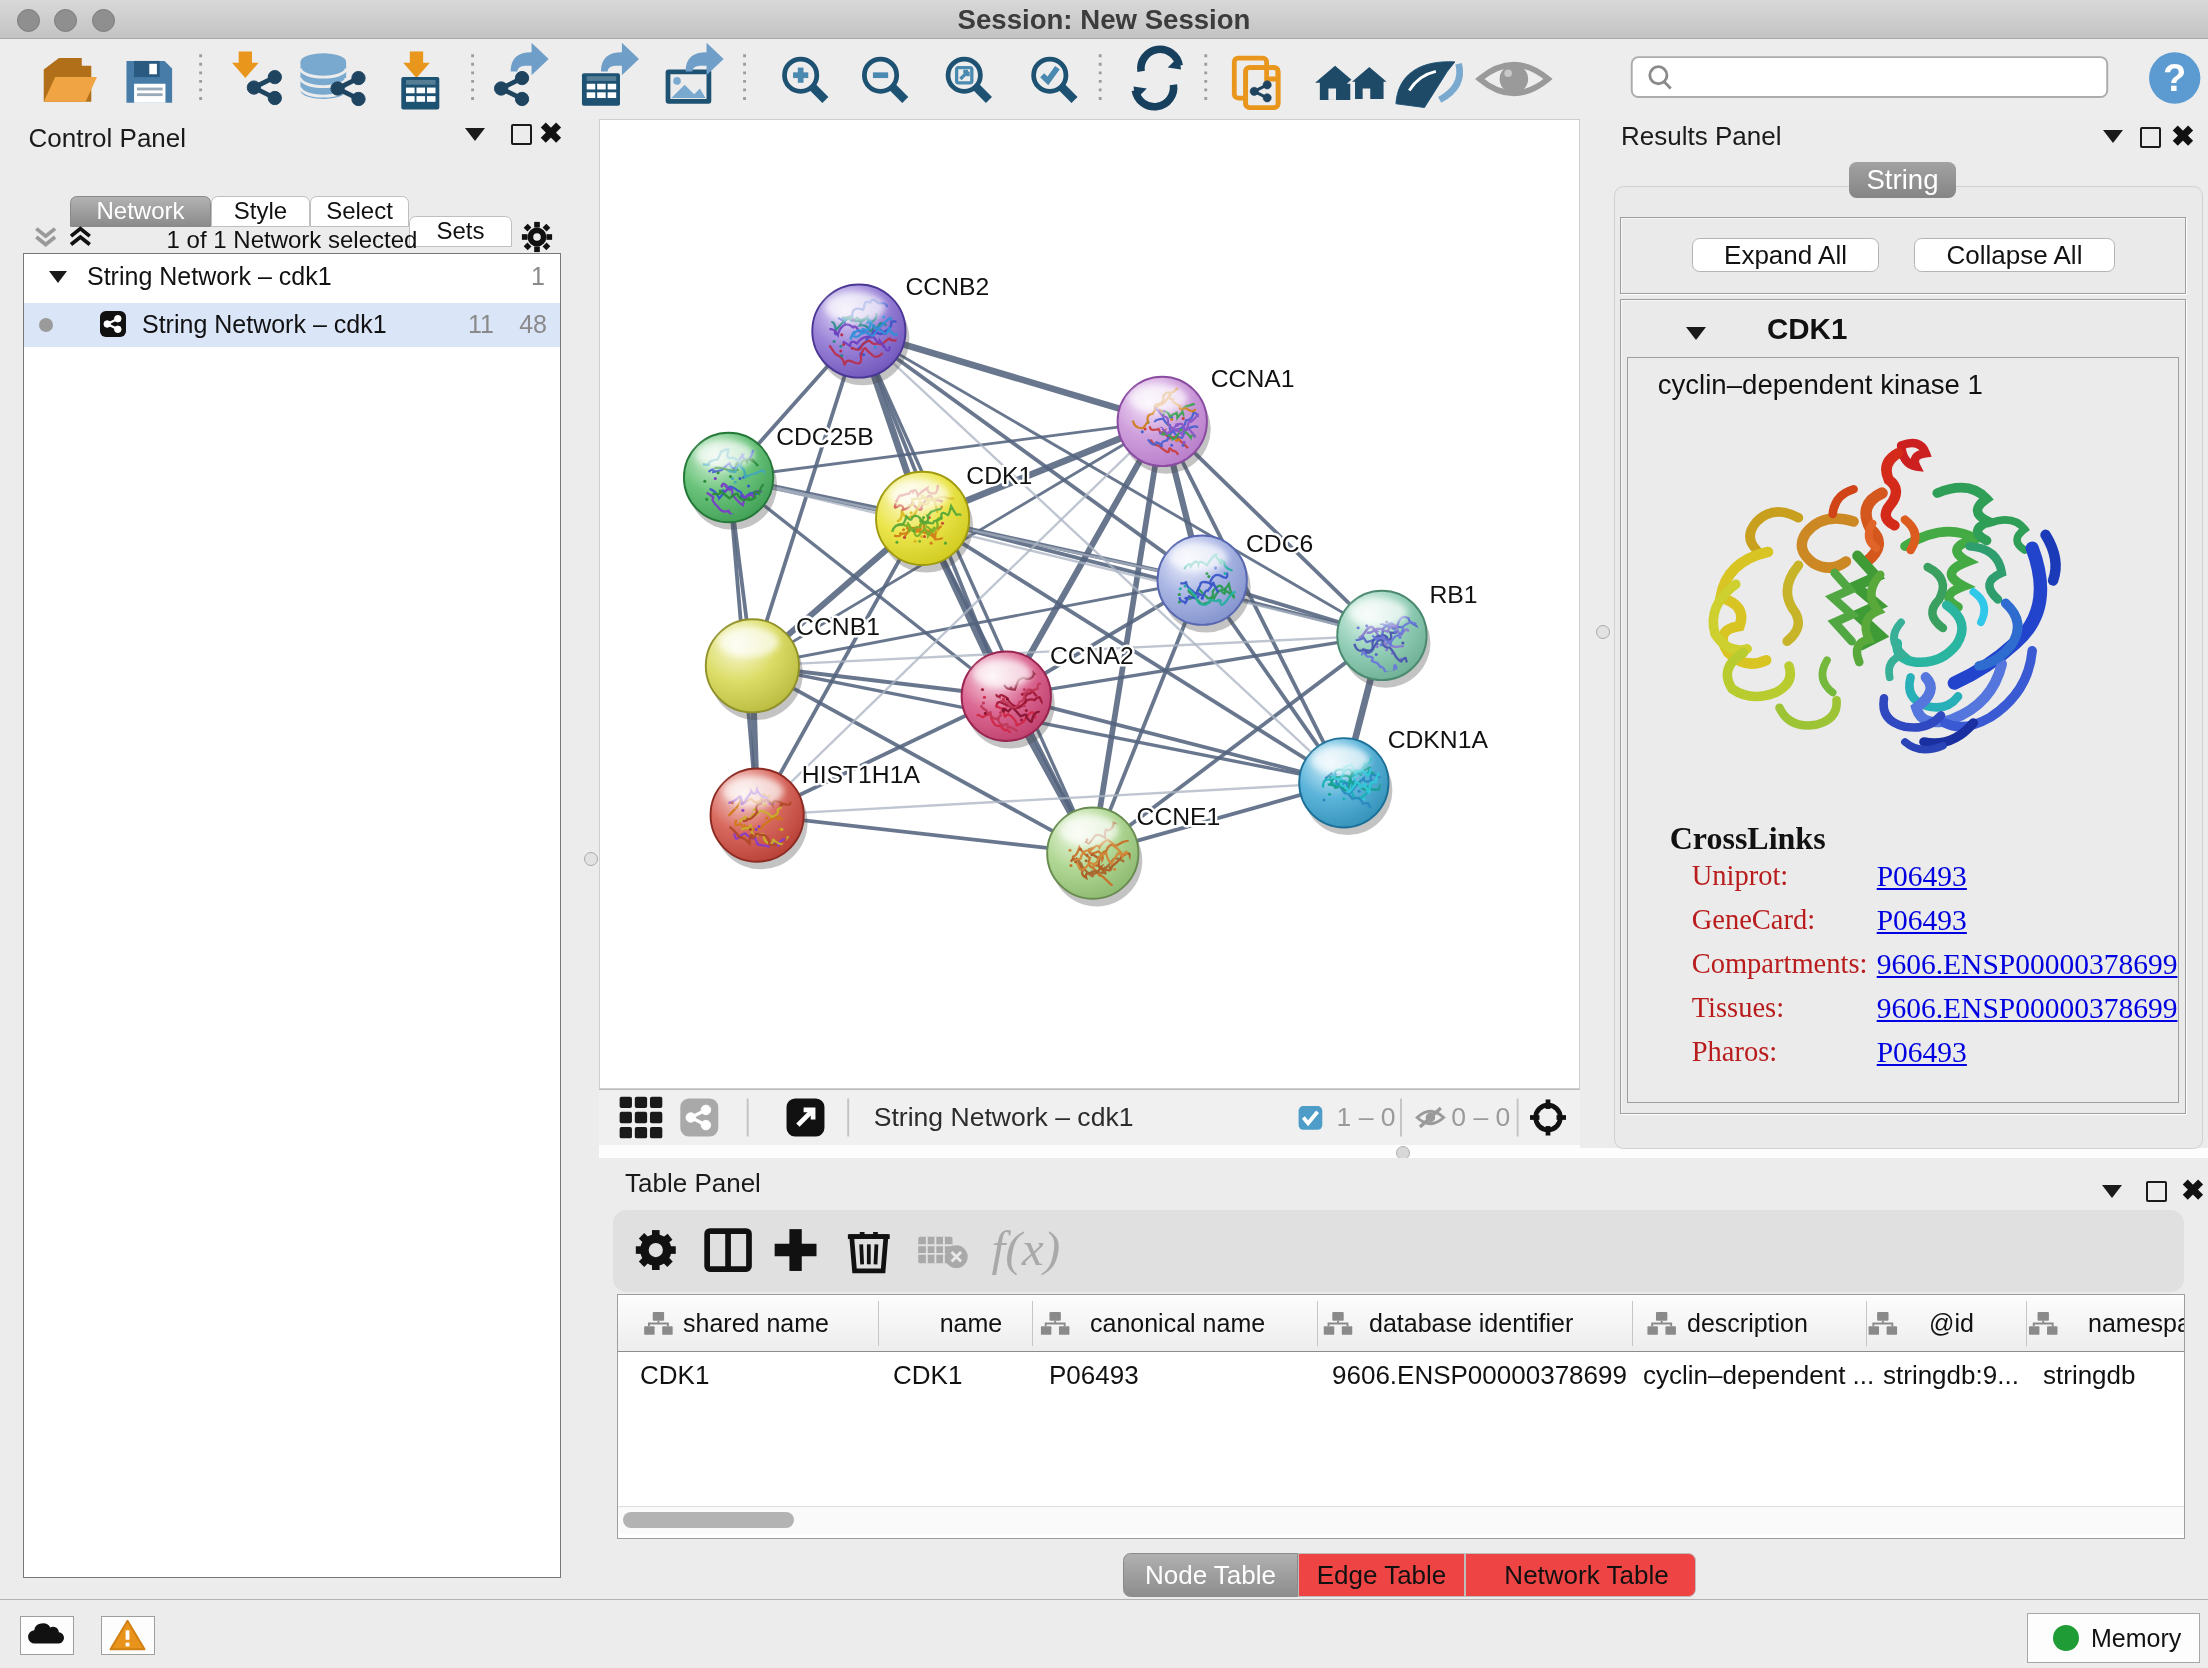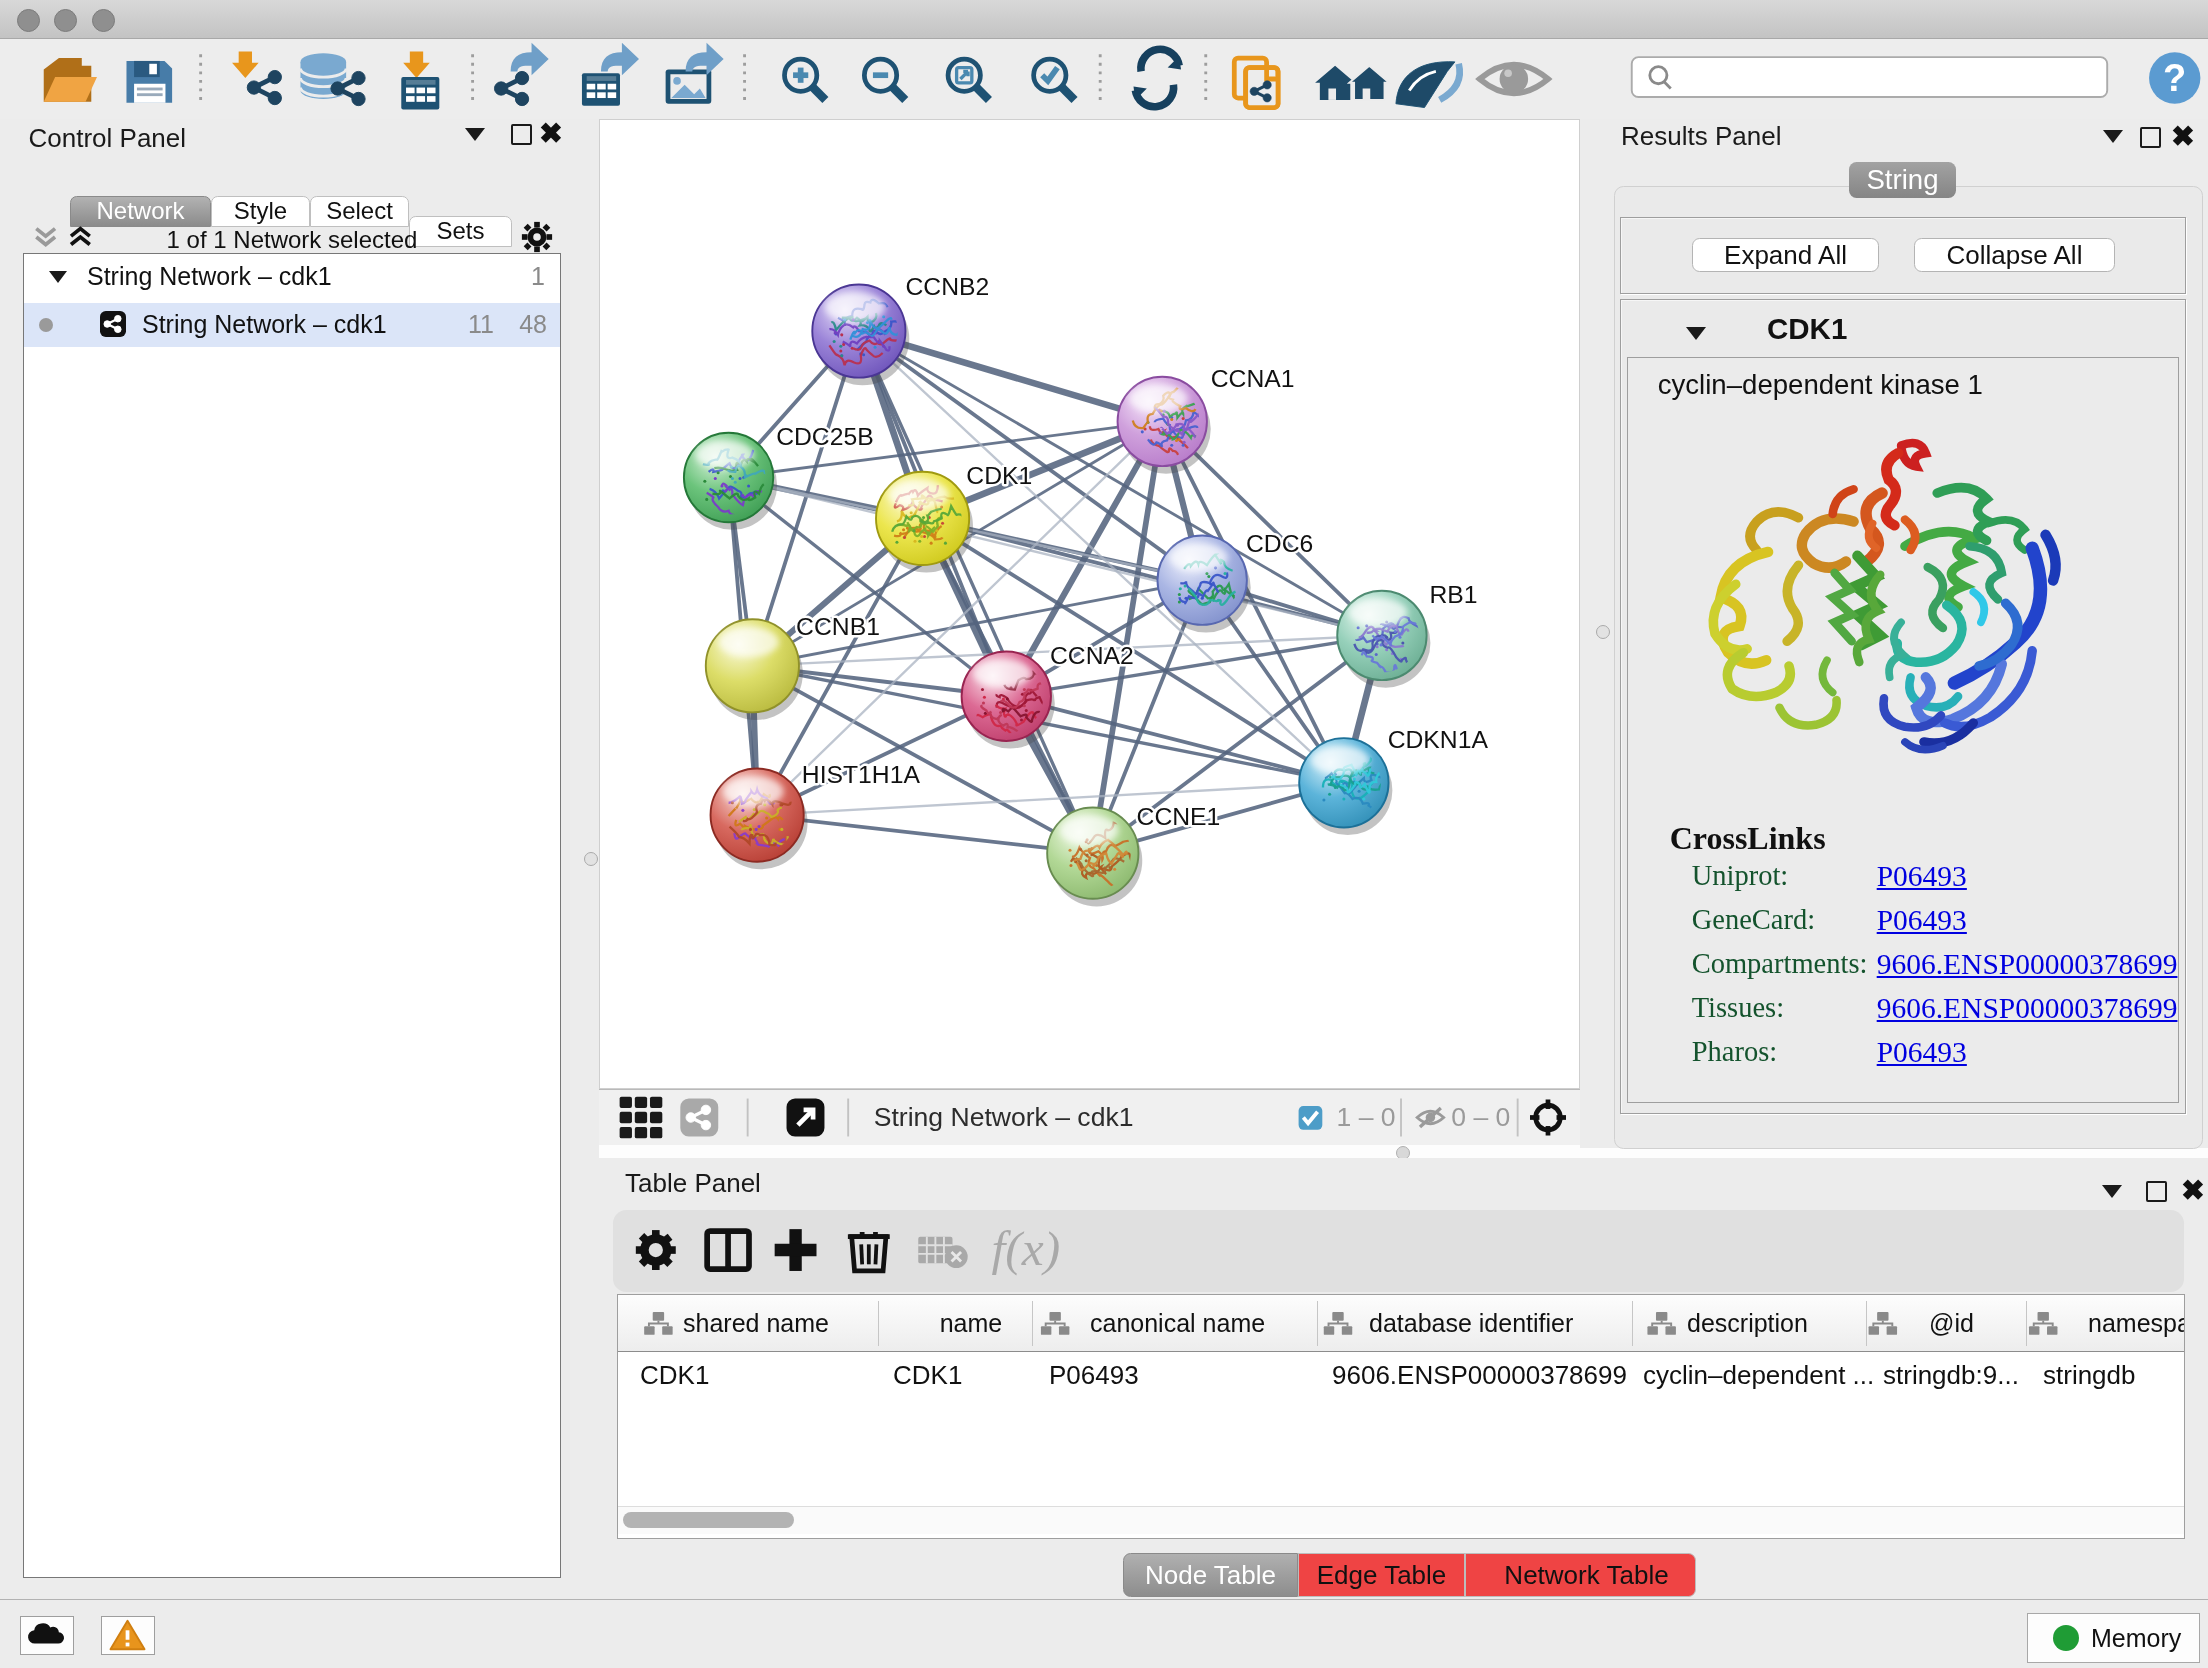--- a/index.html
+++ b/index.html
@@ -36,20 +36,21 @@
 #statusbar{left:0;top:1599px;width:2208px;height:69px;background:#ececec;border-top:1.9px solid #b2b2b2;}
 .sbtn{top:16px;width:52px;height:37px;background:#fdfdfd;border:1.9px solid #9e9e9e;}
 a.link{color:#0000e0;}
 </style>
 </head>
 <body>
 <div class="abs" id="titlebar">
  <div class="abs tl" style="left:17px;"></div>
  <div class="abs tl" style="left:54px;"></div>
  <div class="abs tl" style="left:92px;"></div>
+ <div class="abs" id="wtitle">Session: New Session</div>
 </div>
 <div class="abs" id="toolbar">
 <svg width="2208" height="80" viewBox="0 0 2322 84">
 <defs>
 <g id="share">
           <line x1="-13" y1="0" x2="9" y2="-11" stroke-width="5"></line>
           <line x1="-13" y1="0" x2="9" y2="11" stroke-width="5"></line>
           <circle cx="-13" cy="0" r="7"></circle>
           <circle cx="9" cy="-11" r="7"></circle>
           <circle cx="9" cy="11" r="7"></circle>
@@ -839,21 +840,21 @@
       <path d="M236,150 q-18,20 -2,38 q-20,8 -10,30 q-18,4 -10,24" stroke="#58a83a" stroke-width="9"></path>
       <path d="M286,142 q24,12 12,34 q-16,16 4,30" stroke="#3aa060" stroke-width="9"></path>
       <path d="M330,120 q30,2 34,28 q-24,10 -4,28" stroke="#2f9e6e" stroke-width="9"></path>
       <path d="M368,180 q22,20 6,44 q-14,18 -34,22" stroke="#2e6cd0" stroke-width="10"></path>
       <path d="M240,280 q-4,24 22,30 q24,4 38,-12" stroke="#3048c0" stroke-width="9"></path>
       <path d="M208,60 q-20,6 -22,26" stroke="#d04418" stroke-width="9"></path>
       <path d="M262,92 q18,14 6,32" stroke="#dc5c20" stroke-width="9"></path>
       </g>
      </svg>
      <div class="abs" style="left:42px;top:462px;font-family:'Liberation Serif',serif;font-size:32px;font-weight:bold;color:#111;">CrossLinks</div>
-     <div class="abs" style="left:64px;top:496px;font-family:'Liberation Serif',serif;font-size:28.5px;color:#14532d;line-height:44px;">
+     <div class="abs" style="left:64px;top:496px;font-family:'Liberation Serif',serif;font-size:28.5px;color:#b91c1c;line-height:44px;">
        <div>Uniprot:</div>
           <div>GeneCard:</div>
           <div>Compartments:</div>
           <div>Tissues:</div>
           <div>Pharos:</div>
      </div>
      <div class="abs" style="left:249px;top:496px;font-family:'Liberation Serif',serif;font-size:29.5px;line-height:44px;">
        <div><a class="link" href="#">P06493</a></div>
           <div><a class="link" href="#">P06493</a></div>
           <div><a class="link" href="#">9606.ENSP00000378699</a></div>

